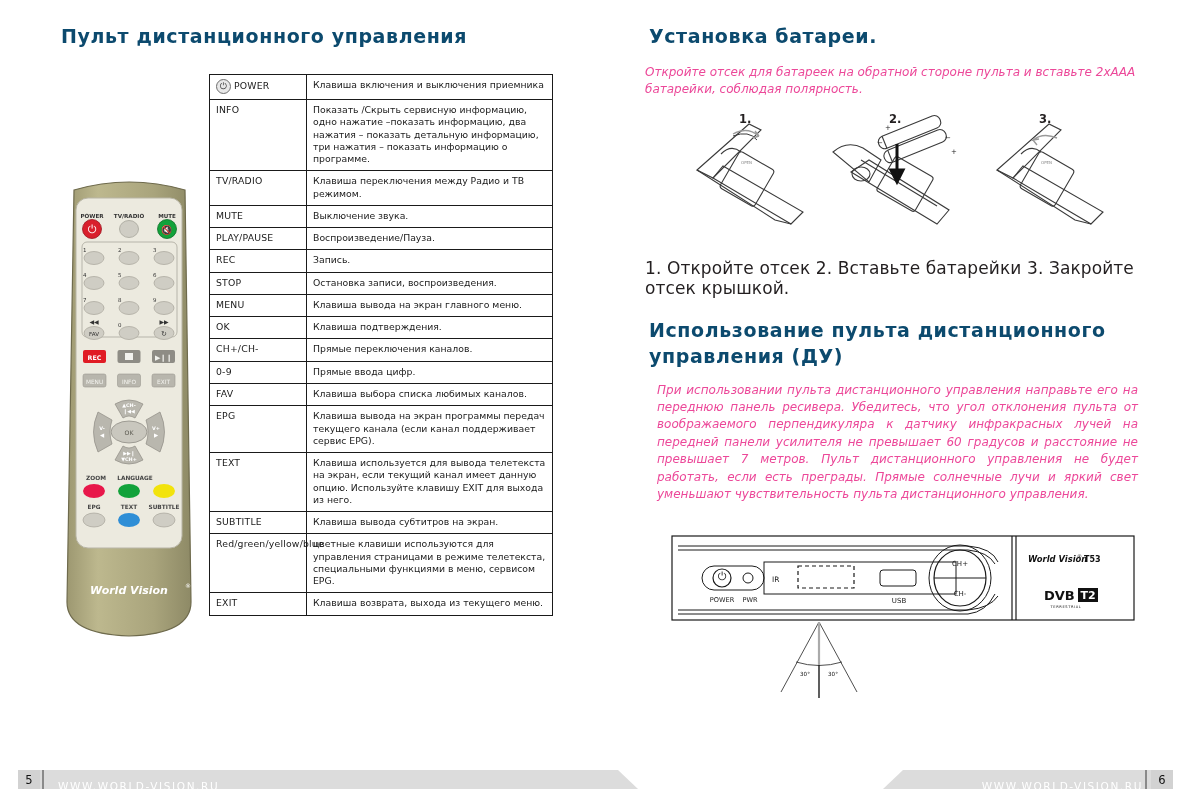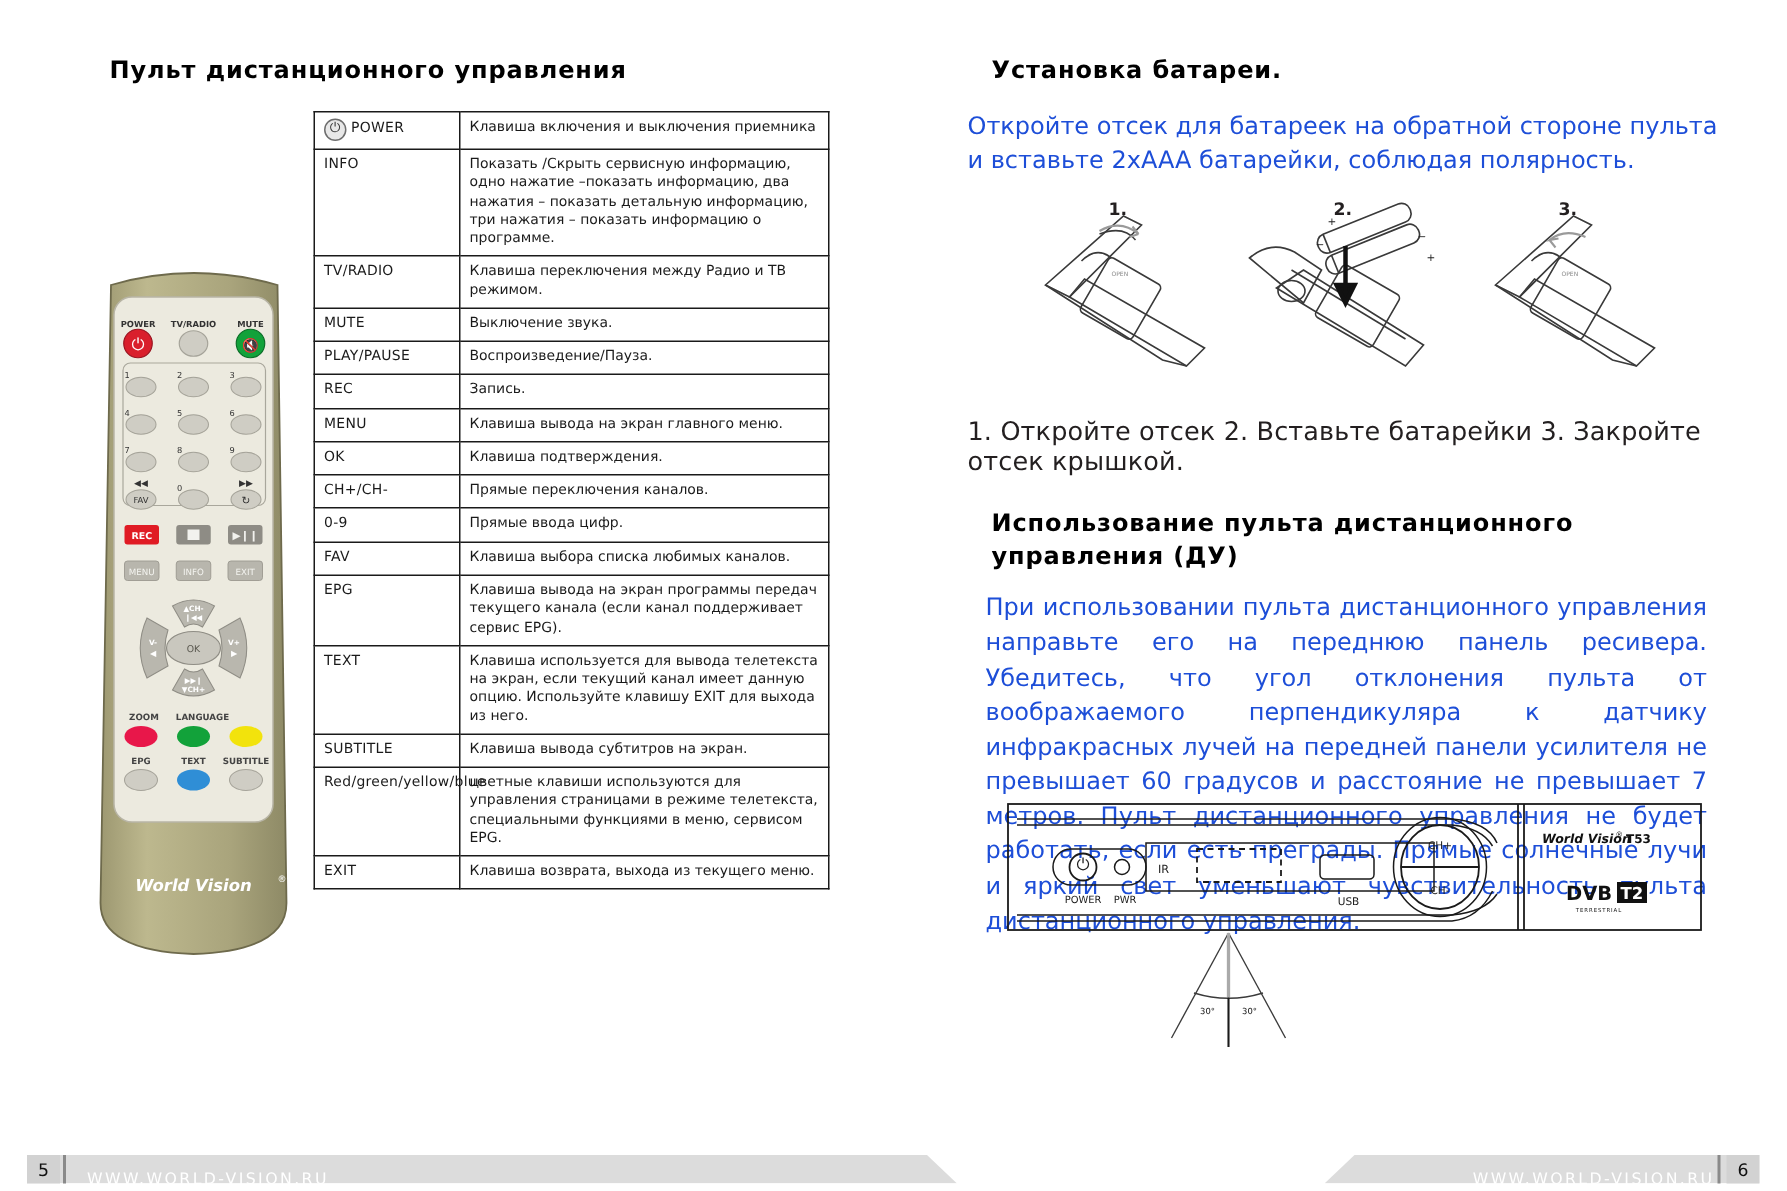--- a/index.html
+++ b/index.html
@@ -5,24 +5,24 @@
   html,body{margin:0;padding:0;}
   body{
     width:1191px;height:794px;background:#ffffff;
     font-family:"DejaVu Sans","Liberation Sans",sans-serif;
     color:#231f20;position:relative;overflow:hidden;
   }
   .page{position:absolute;inset:0;}
 
   
   h1.sect{
-    font-size:16px;font-weight:bold;letter-spacing:.6px;
-    margin:16px;color:#000000;line-height:1.35;
-  }
-  .body-text{font-size:16px;line-height:1.45;color:#1d4ed8;}
+    font-size:19px;font-weight:bold;letter-spacing:.6px;
+    margin:4px;color:#0c4a6e;line-height:1.35;
+  }
+  .body-text{font-size:12px;line-height:1.45;color:#ec4899;font-style:italic;}
   .just{text-align:justify;text-justify:inter-word;}
 
   
   #left-title{position:absolute;left:57px;top:20px;}
 
   
   #remote-wrap{position:absolute;left:52px;top:172px;width:155px;height:470px;}
 
   
   #key-table{
@@ -217,20 +217,24 @@
       </tr>
       <tr>
         <td class="kcol">PLAY/PAUSE</td>
         <td class="dcol">Воспроизведение/Пауза.</td>
       </tr>
       <tr>
         <td class="kcol">REC</td>
         <td class="dcol">Запись.</td>
       </tr>
       <tr>
+        <td class="kcol">STOP</td>
+        <td class="dcol">Остановка записи, воспроизведения.</td>
+      </tr>
+      <tr>
         <td class="kcol">MENU</td>
         <td class="dcol">Клавиша вывода на экран главного меню.</td>
       </tr>
       <tr>
         <td class="kcol">OK</td>
         <td class="dcol">Клавиша подтверждения.</td>
       </tr>
       <tr>
         <td class="kcol">CH+/CH-</td>
         <td class="dcol">Прямые переключения каналов.</td>

